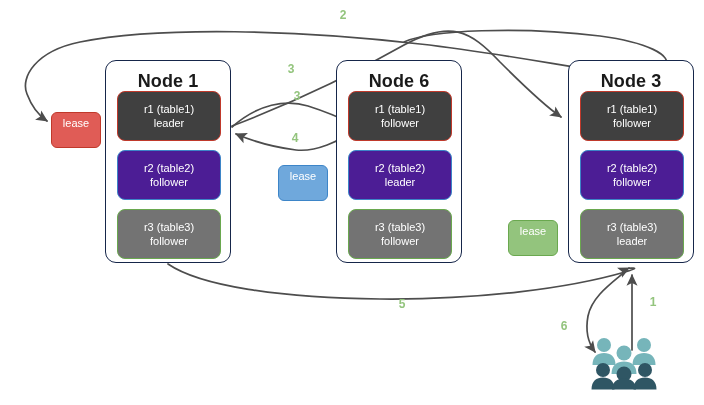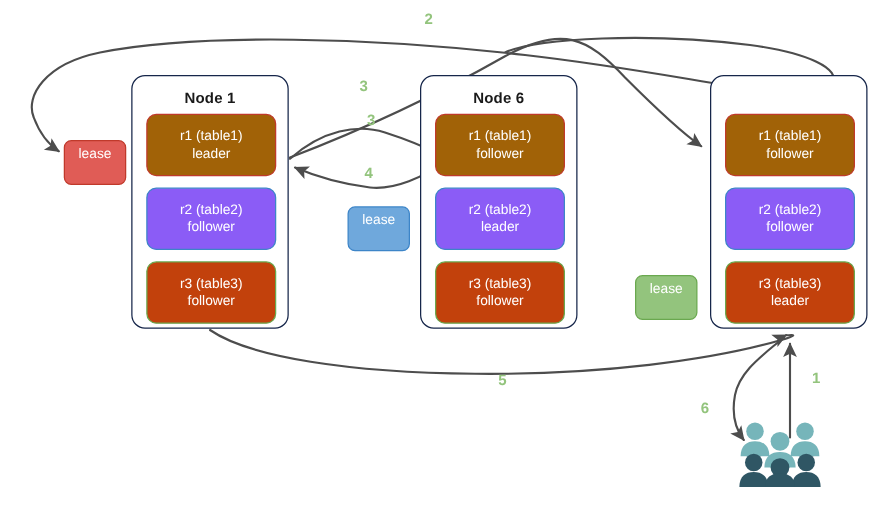--- a/index.html
+++ b/index.html
@@ -34,21 +34,21 @@
     border-radius: 11px;
     background: #ffffff;
     padding: 0;
   }
   .node-title {
     position: absolute;
     left: 0;
     right: 0;
     top: 10px;
     text-align: center;
-    font-size: 12px;
+    font-size: 18px;
     font-weight: bold;
     color: #1a1a1a;
     letter-spacing: .1px;
   }
 
   
   .replica {
     position: absolute;
     box-sizing: border-box;
     border-radius: 8px;
@@ -59,23 +59,23 @@
     color: #ffffff;
     font-size: 11px;
     line-height: 14px;
     text-align: center;
     width: 104px;
     height: 50px;
     left: 11px;
   }
   .replica .l1, .replica .l2 { display: block; white-space: nowrap; }
 
-  .r-red   { background: #a16207; border: 1.6px solid #c0392b; }
-  .r-blue  { background: #8b5cf6; border: 1.6px solid #3d85c8; }
-  .r-green { background: #c2410c; border: 1.6px solid #6aa84f; }
+  .r-red   { background: #404040; border: 1.6px solid #c0392b; }
+  .r-blue  { background: #4c1d95; border: 1.6px solid #3d85c8; }
+  .r-green { background: #737373; border: 1.6px solid #6aa84f; }
 
   .slot0 { top: 30px; }
   .slot1 { top: 89px; }
   .slot2 { top: 148px; }
 
   
   .lease {
     position: absolute;
     box-sizing: border-box;
     border-radius: 6px;
@@ -183,20 +183,21 @@
       <span class="l1">r2 (table2)</span>
       <span class="l2">leader</span>
     </div>
     <div class="replica r-green slot2">
       <span class="l1">r3 (table3)</span>
       <span class="l2">follower</span>
     </div>
   </div>
 
   <div class="node" style="left:568px; top:60px; width:126px; height:203px;">
+    <div class="node-title">Node 3</div>
 
     <div class="replica r-red slot0">
       <span class="l1">r1 (table1)</span>
       <span class="l2">follower</span>
     </div>
     <div class="replica r-blue slot1">
       <span class="l1">r2 (table2)</span>
       <span class="l2">follower</span>
     </div>
     <div class="replica r-green slot2">

